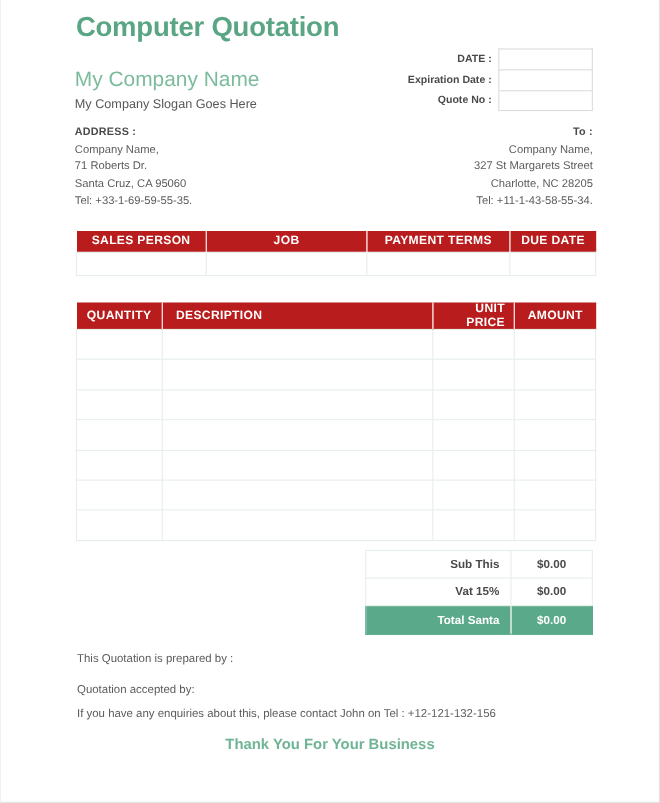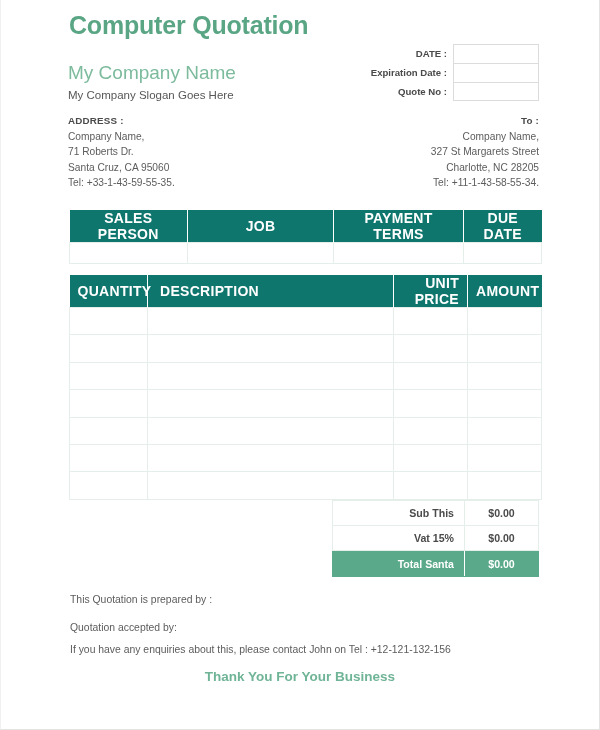--- a/index.html
+++ b/index.html
@@ -103,23 +103,23 @@
 
   
   .tbl {
     position: absolute;
     left: 68px;
     width: 472px;
     border-collapse: collapse;
     table-layout: fixed;
   }
   .tbl th {
-    background: #0f766e;
+    background: #b91c1c;
     color: #ffffff;
-    font-size: 14px;
+    font-size: 11px;
     font-weight: bold;
     letter-spacing: 0.3px;
     height: 19px;
     padding: 0 8px;
     border-right: 1px solid #ffffff;
     box-sizing: border-box;
   }
   .tbl th:last-child { border-right: none; }
   .tbl td {
     border: 1px solid #e6eeea;
@@ -228,21 +228,21 @@
       <div class="meta-label">Quote  No :</div>
       <div class="meta-field"></div>
     </div>
   </div>
 
   <div class="addr left">
     <div class="head">ADDRESS :</div>
     <div>Company Name,</div>
     <div>71 Roberts Dr.</div>
     <div>Santa Cruz, CA 95060</div>
-    <div>Tel: +33-1-43-59-55-35.</div>
+    <div>Tel: +33-1-69-59-55-35.</div>
   </div>
 
   <div class="addr right">
     <div class="head">To :</div>
     <div>Company Name,</div>
     <div>327 St Margarets Street</div>
     <div>Charlotte, NC 28205</div>
     <div>Tel: +11-1-43-58-55-34.</div>
   </div>
 

